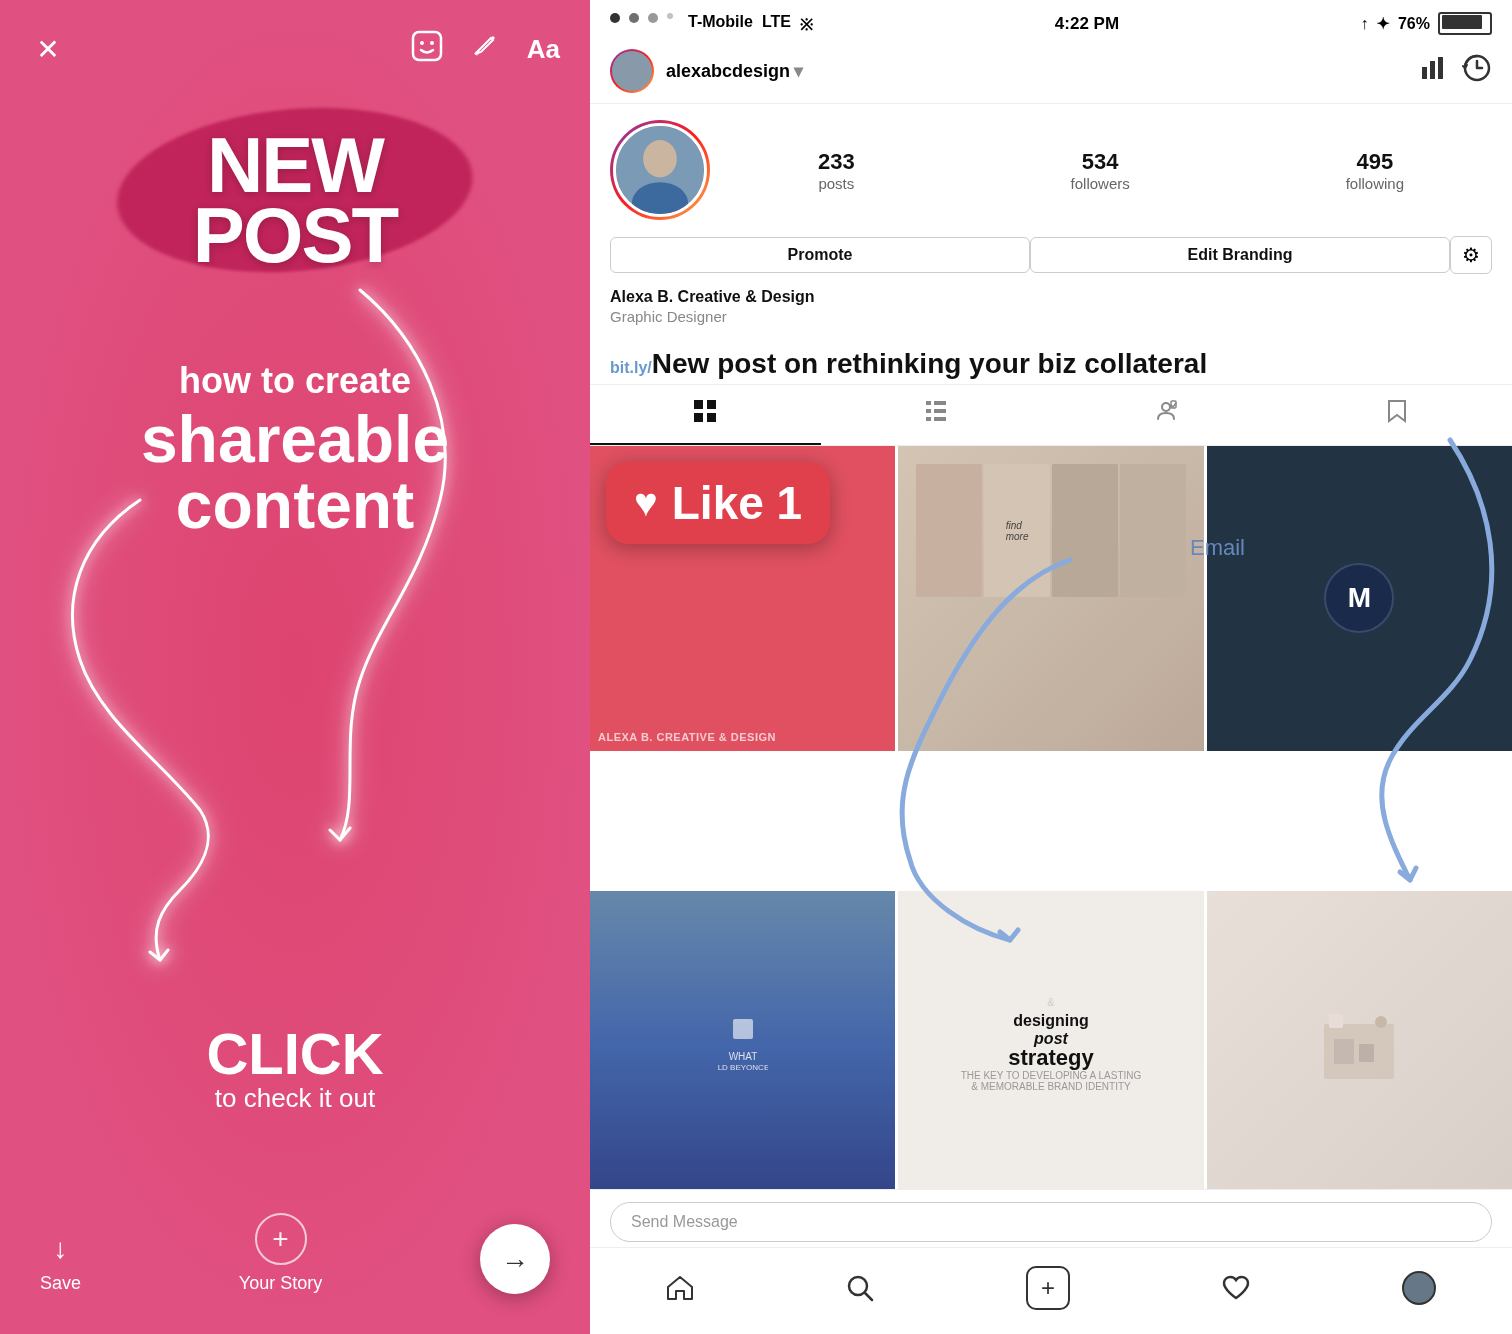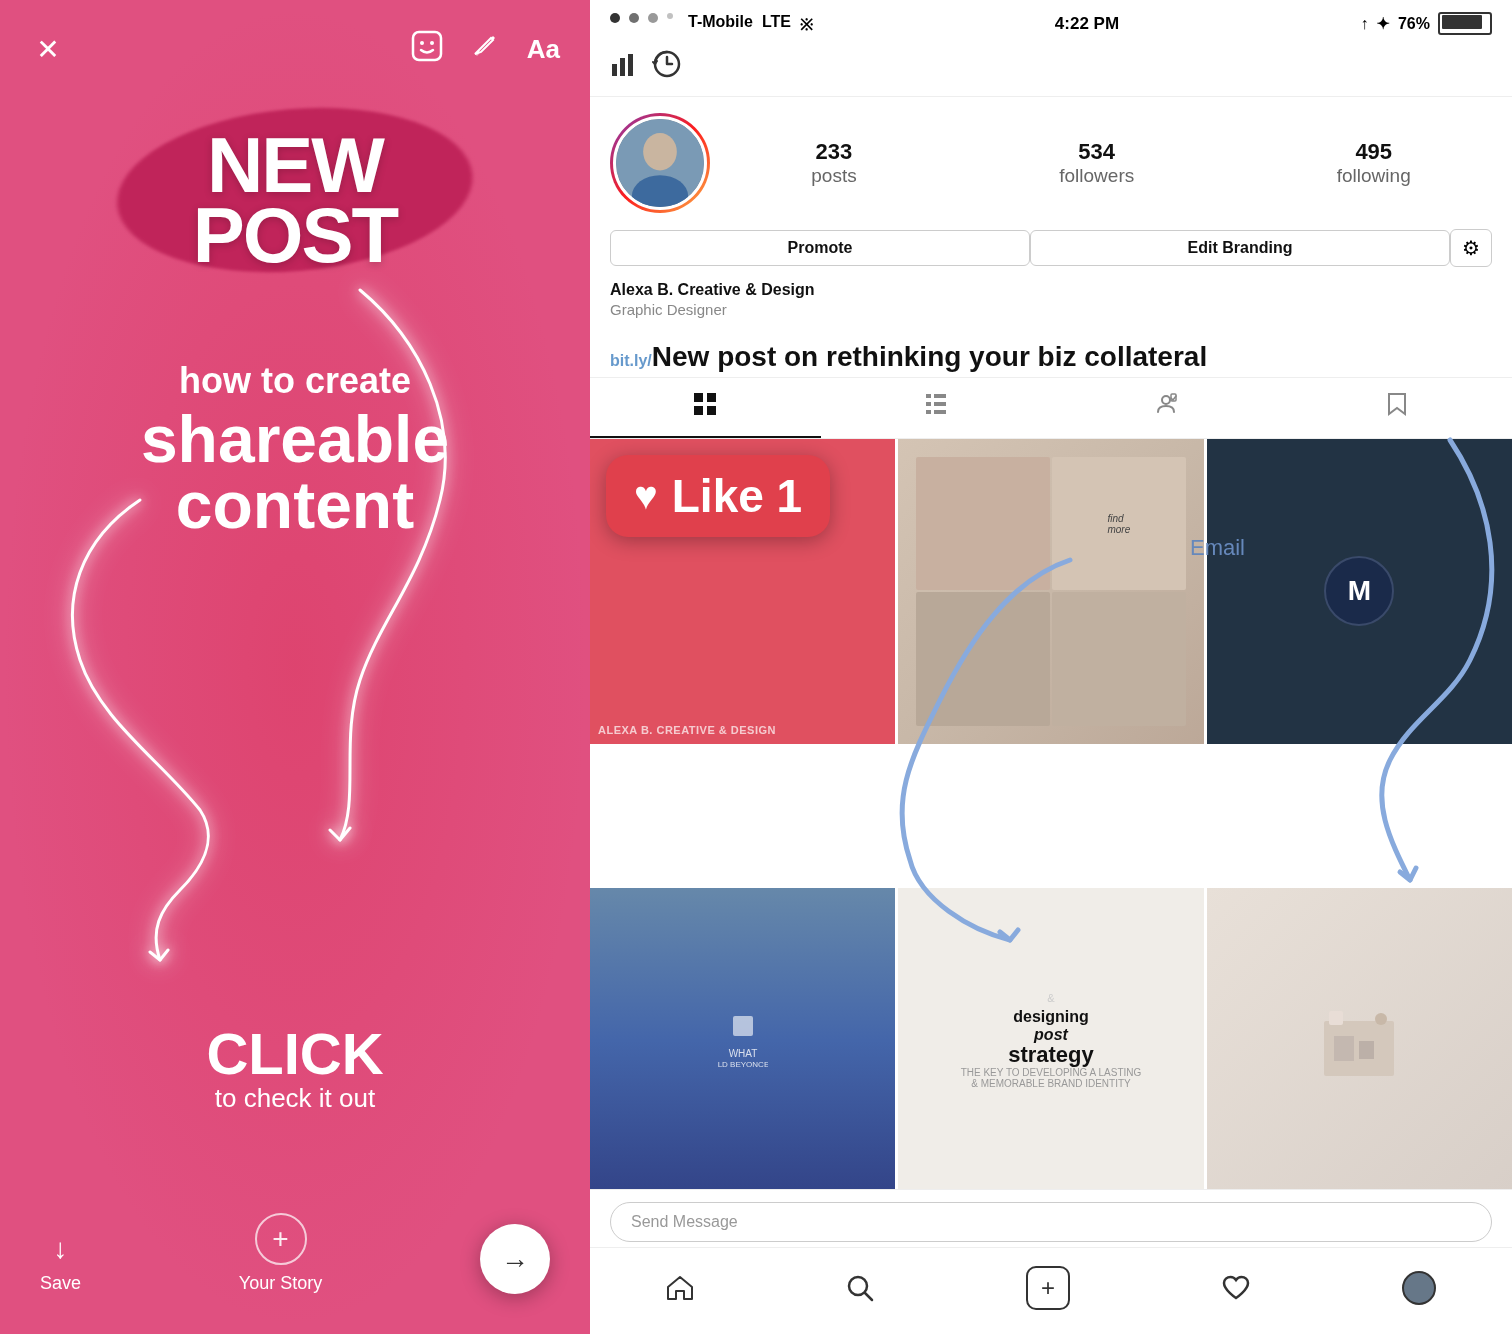--- a/index.html
+++ b/index.html
@@ -350,21 +350,21 @@
       align-items: center;
     }
 
     .stat-number {
       font-size: 22px;
       font-weight: 700;
       color: #111;
     }
 
     .stat-label {
-      font-size: 19px;
+      font-size: 15px;
       color: #666;
     }
 
     .profile-buttons {
       display: flex;
       margin-bottom: 14px;
       align-items: center;
     }
 
     .btn-promote {
@@ -691,20 +691,29 @@
       <span>↑</span>
       <span>✦</span>
       <span>76%</span>
       <span style="border:2px solid #333;border-radius:3px;padding:1px 8px 1px 2px;font-size:13px;position:relative">
         <span style="background:#333;display:inline-block;width:40px;height:14px;border-radius:1px"></span>
       </span>
     </div>
   </div>
 
   <div class="nav-bar">
+    <div class="nav-bar-left">
+      <div class="nav-avatar-small">
+        <div class="nav-avatar-small-inner"></div>
+      </div>
+      <div class="nav-username">
+        <span>alexabcdesign</span>
+        <span style="color:#888">▾</span>
+      </div>
+    </div>
     <div class="nav-bar-right">
       <span style="font-size:24px;color:#333">
         <svg width="26" height="22" viewBox="0 0 26 22" fill="none">
           <rect x="2" y="10" width="5" height="12" fill="#333"></rect>
           <rect x="10" y="4" width="5" height="18" fill="#333"></rect>
           <rect x="18" y="0" width="5" height="22" fill="#333"></rect>
         </svg>
       </span>
       <span style="font-size:28px">
         <svg width="30" height="30" viewBox="0 0 30 30" fill="none">
@@ -817,21 +826,21 @@
           <span class="like-heart">♥</span>
           <span class="like-count" style="font-size:46px;color:white;font-weight:700">Like 1</span>
         </div>
         <div class="grid-overlay-text">
           <span>Alexa B. Creative &amp; Design</span>
         </div>
       </div>
     </div>
 
     <div class="grid-cell">
-      <div class="grid-cell-bg" style="background: linear-gradient(135deg, #d4c4b4 0%, #c8b8a8 50%, #bca898 100%); display:grid; grid-template-columns:1fr 1fr; grid-template-rows:1fr 1fr; gap:2px; padding:18px;">
+      <div class="grid-cell-bg" style="background: linear-gradient(135deg, #d4c4b4 0%, #c8b8a8 50%, #bca898 100%); display:grid; grid-template-columns:1fr 1fr 1fr 1fr; grid-template-rows:1fr 1fr; gap:2px; padding:18px;">
         <div style="background:#c8b0a0;border-radius:2px"></div>
         <div style="background:#d4c4b4;border-radius:2px;font-size:10px;color:#444;display:flex;align-items:center;justify-content:center;font-style:italic">find<br>more</div>
         <div style="background:#b8a898;border-radius:2px"></div>
         <div style="background:#c0b0a0;border-radius:2px"></div>
       </div>
     </div>
 
     <div class="grid-cell">
       <div class="grid-cell-bg cell-dark" style="display:flex;align-items:center;justify-content:center">
         <div style="width:70px;height:70px;background:#1a2a4a;border-radius:50%;display:flex;align-items:center;justify-content:center;border:2px solid #3a4a6a">

